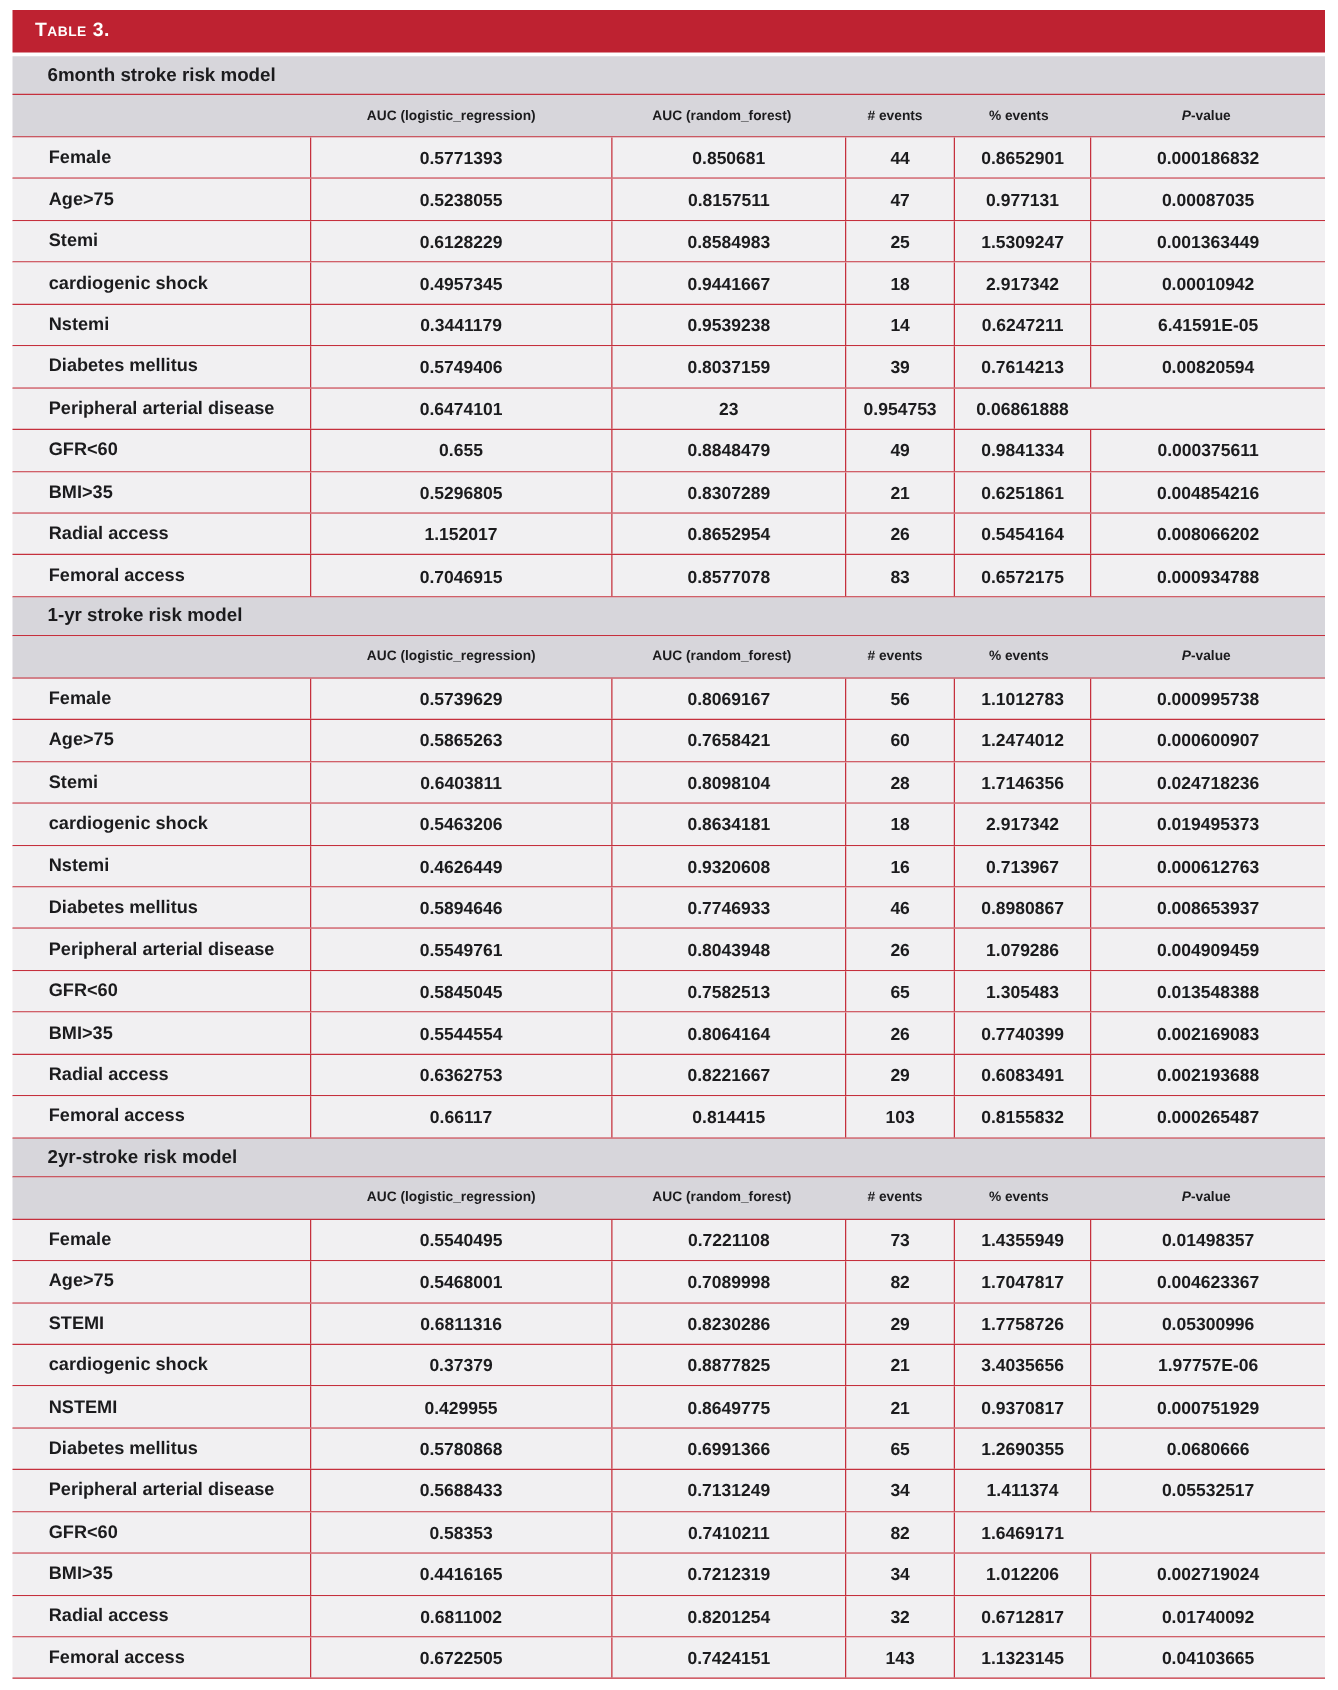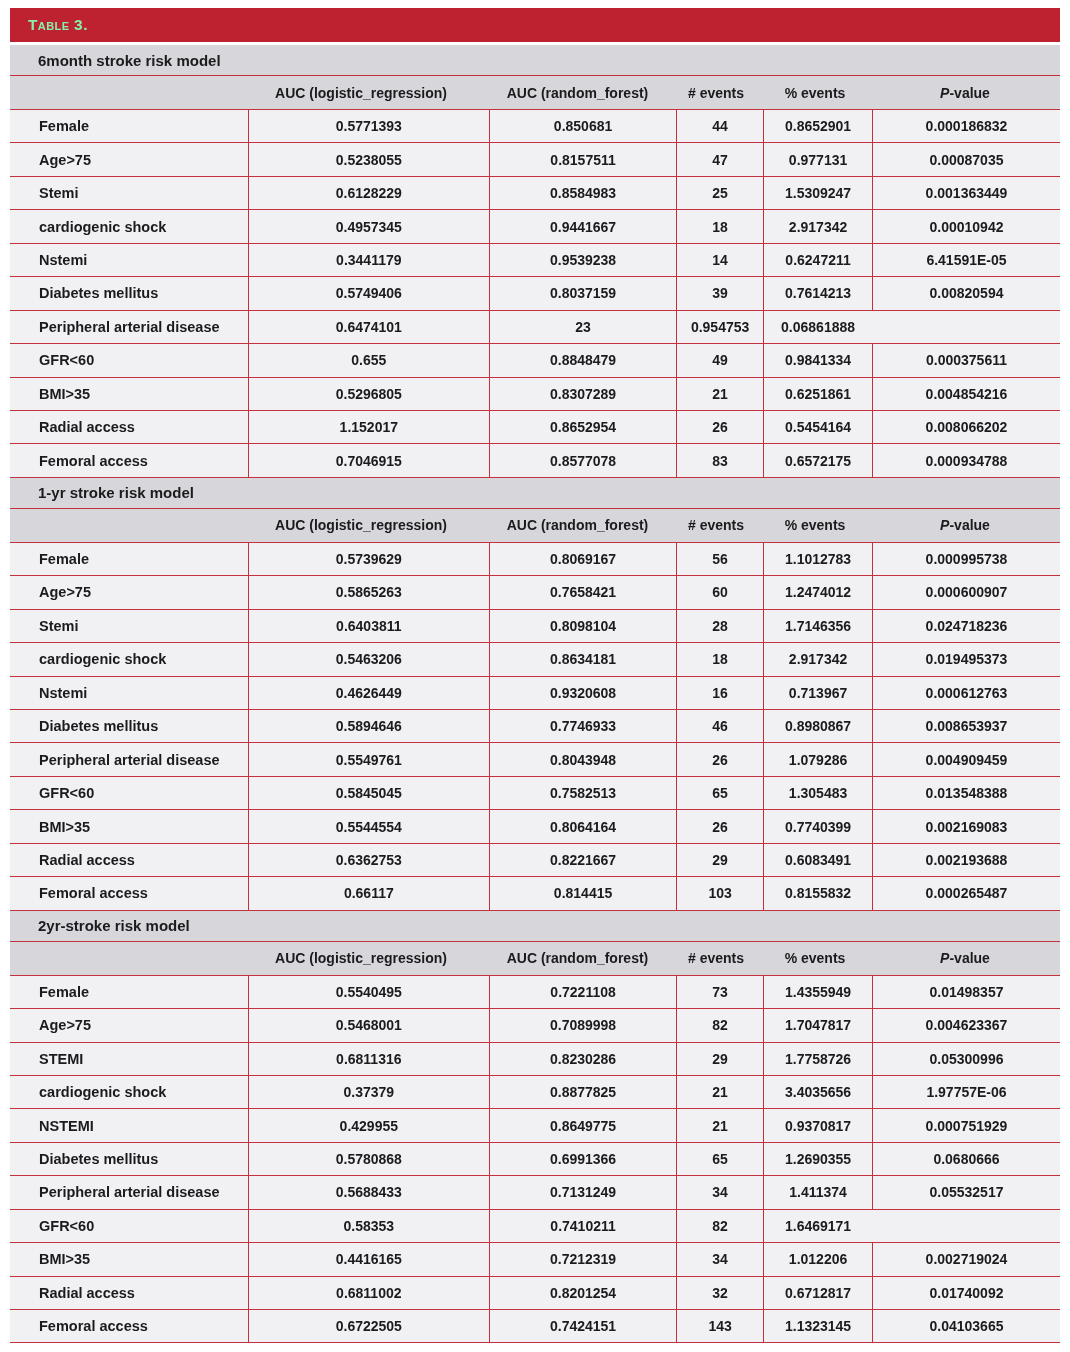--- a/index.html
+++ b/index.html
@@ -20,21 +20,21 @@
     overflow:hidden;
   }
   .title-bar{
     background:var(--red);
     height:34px;
     display:flex;align-items:center;
     padding-left:18px;
     margin-bottom:3px;
   }
   .title-bar .title{
-    color:#86efac;
+    color:#ffffff;
     font-weight:bold;
     font-size:15.5px;
     font-variant:small-caps;
     letter-spacing:.4px;
   }
   .band{
     background:var(--band-gray);
     height:31px;
     display:flex;align-items:center;
     padding-left:28px;
@@ -64,21 +64,21 @@
     font-size:14px;
     font-weight:bold;
     white-space:nowrap;
     overflow:hidden;
   }
   .label-cell{
     justify-content:flex-start;
     padding-left:18px;
     font-size:14.5px;
   }
-  .head-cell{font-size:14px;}
+  .head-cell{font-size:11px;}
   .head-cell i{font-style:italic;}
   .body-row .cell + .cell{
     border-left:1.5px solid var(--line);
   }
 </style>
 </head>
 <body>
 
 <div>
   <div class="title-bar">

